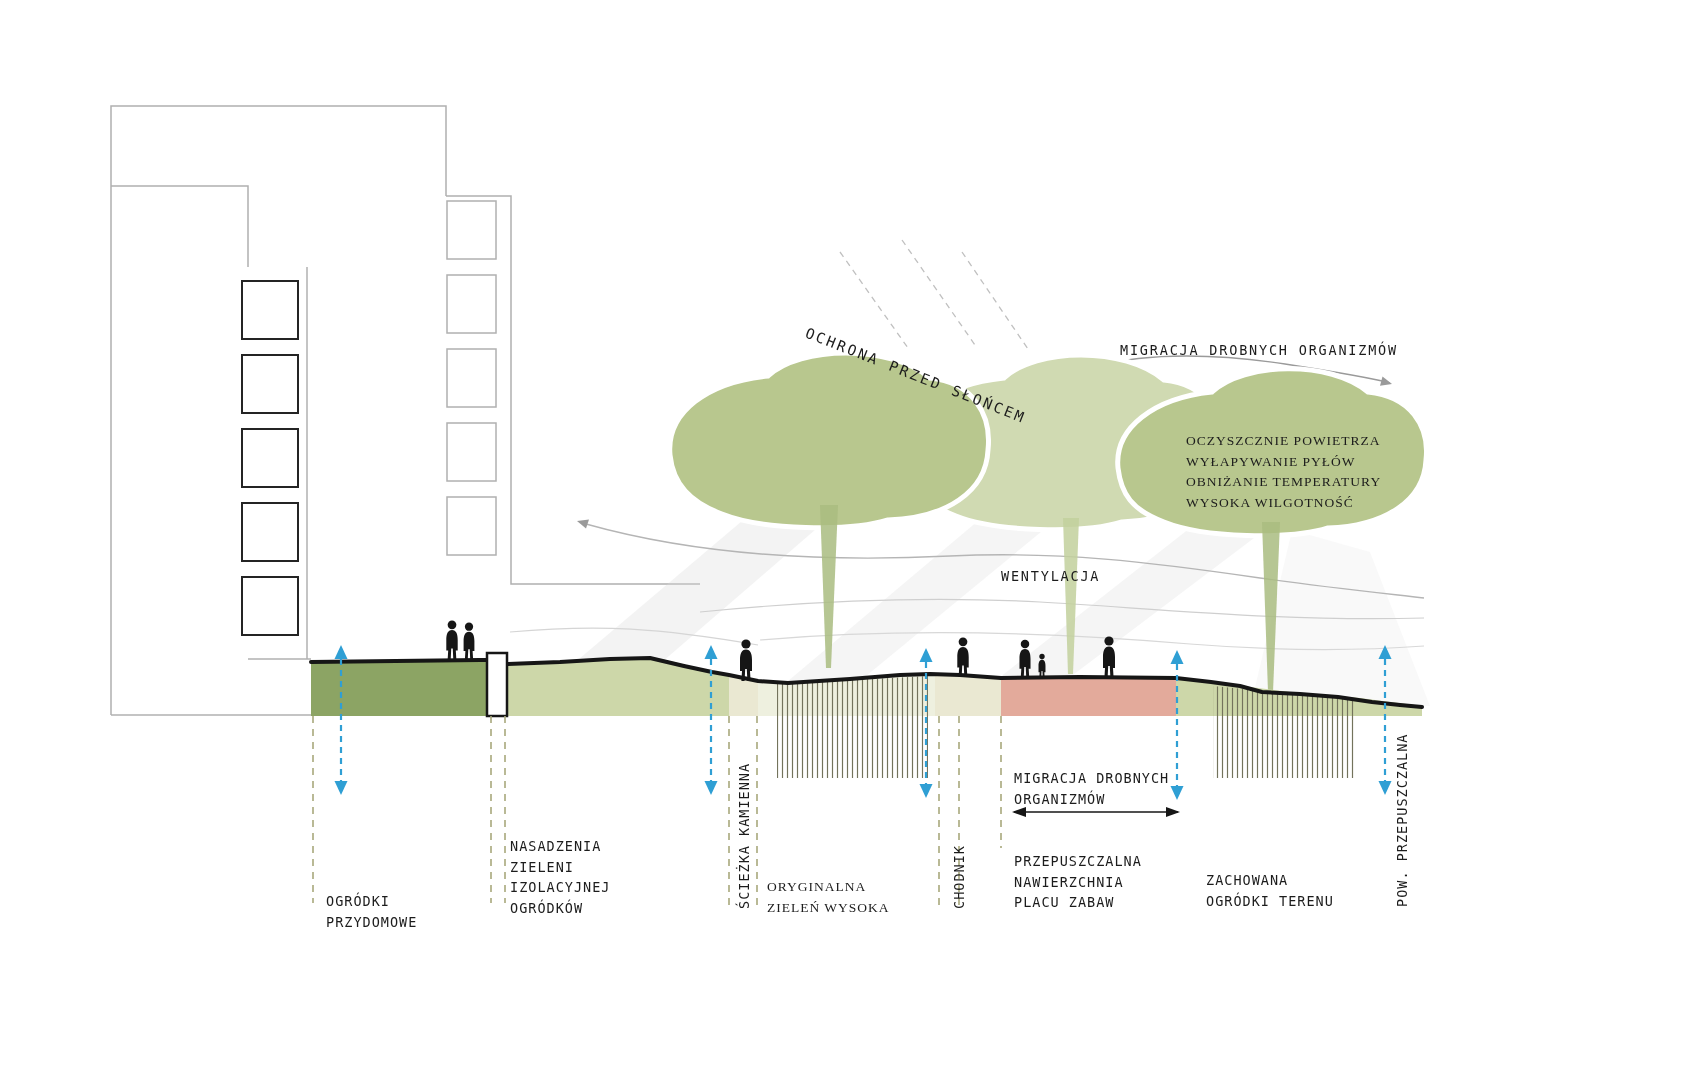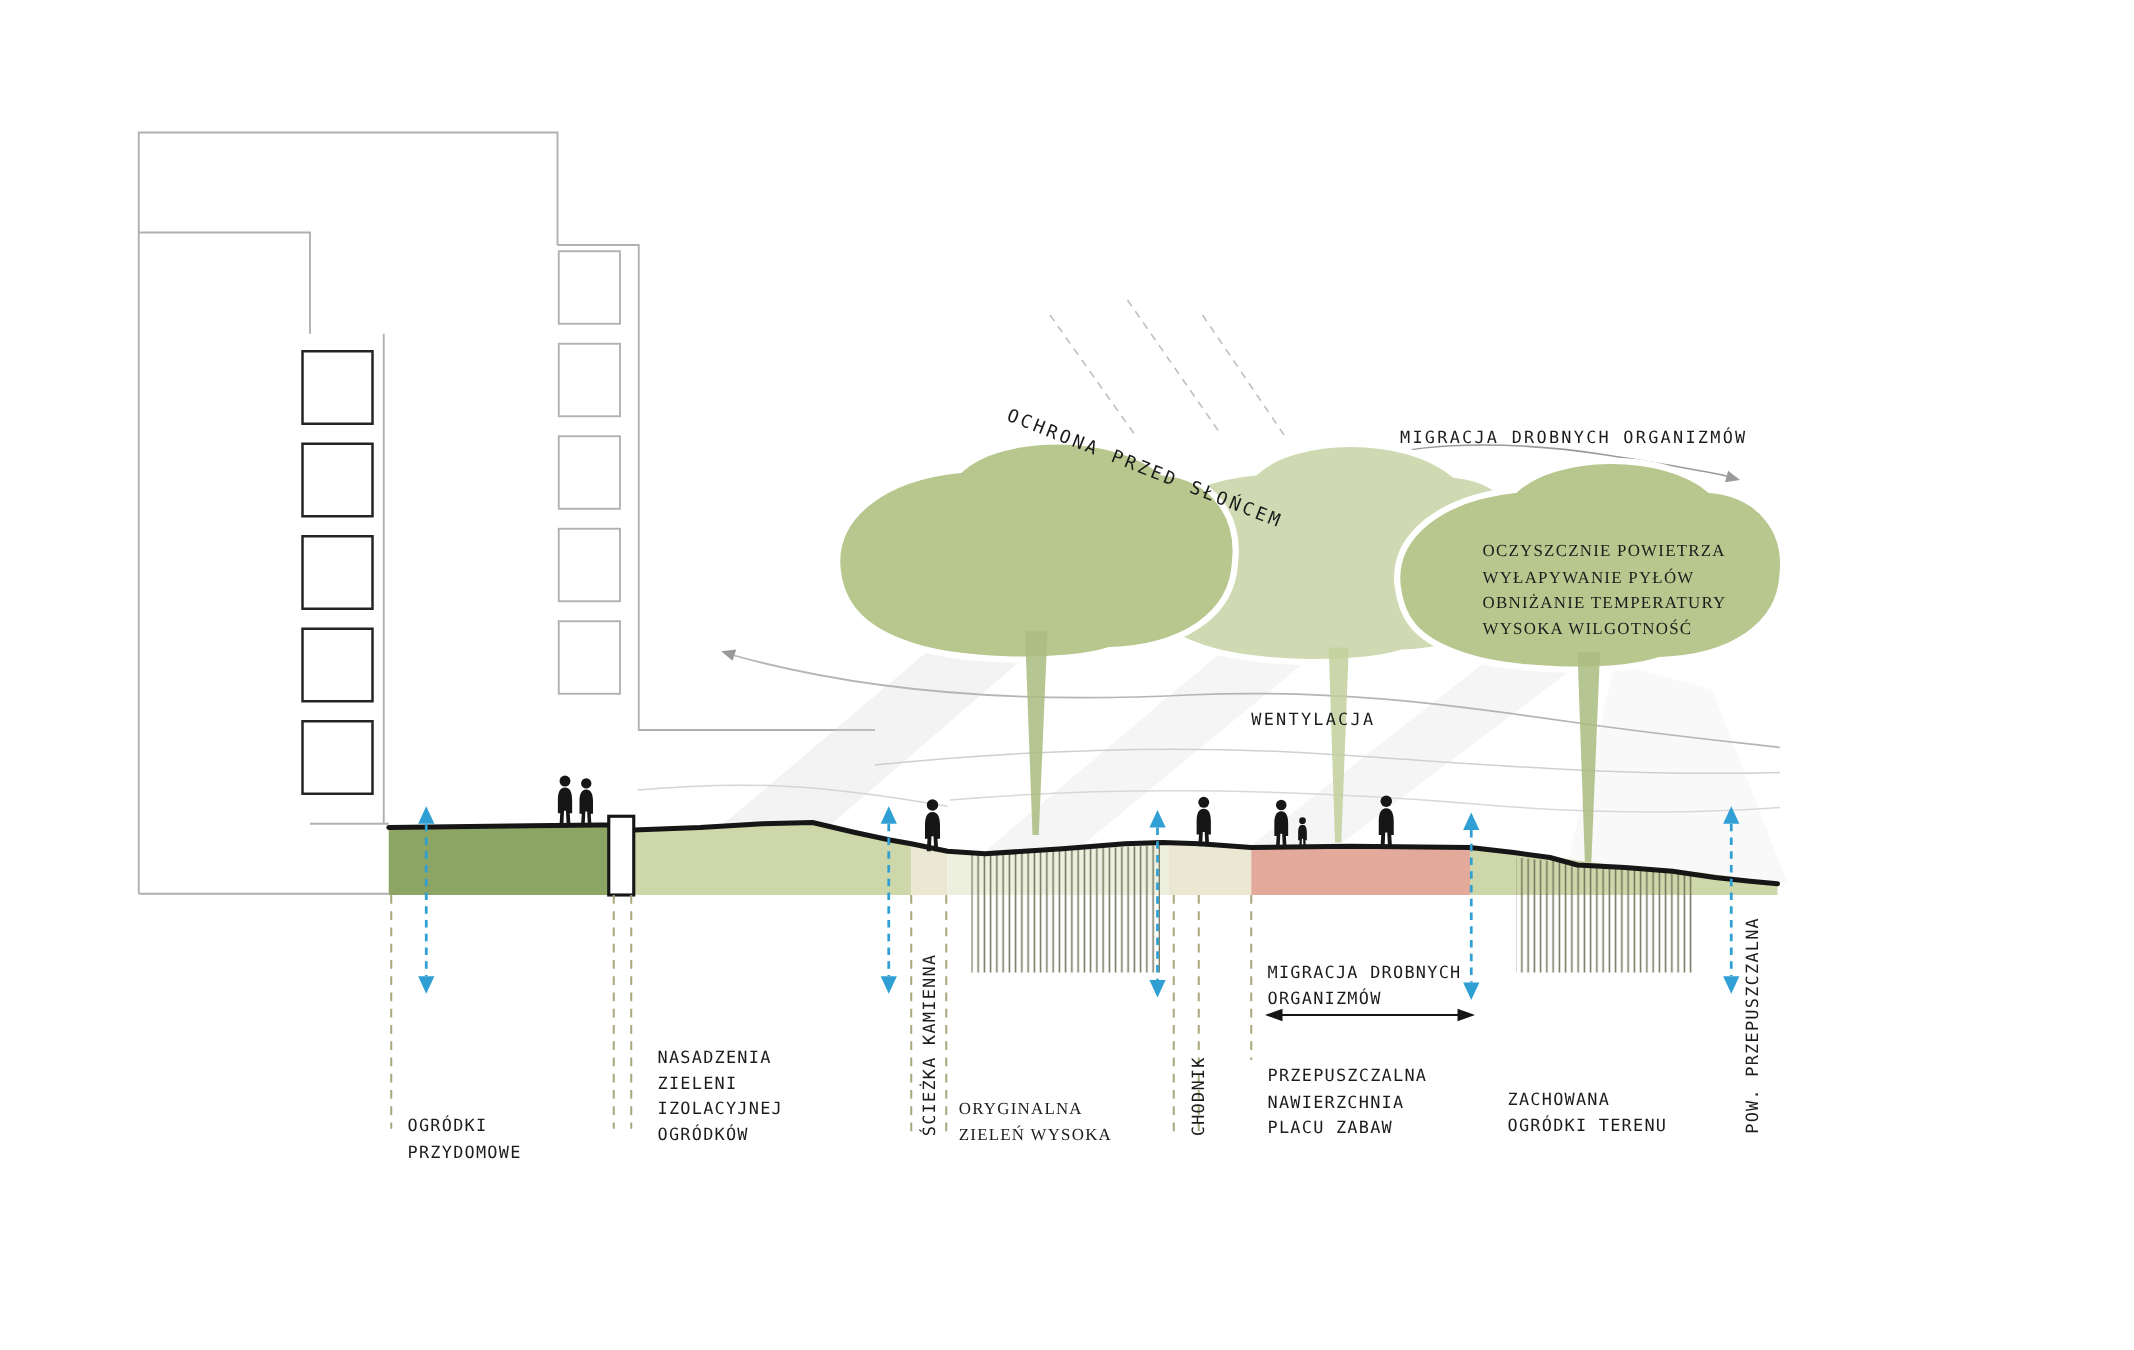--- a/index.html
+++ b/index.html
@@ -149,21 +149,21 @@
 <div class="lbl" style="left:1186px;top:431px;font-family:Liberation Serif, serif;">OCZYSZCZNIE POWIETRZA
 WYŁAPYWANIE PYŁÓW
 OBNIŻANIE TEMPERATURY
 WYSOKA WILGOTNOŚĆ</div>
 <div class="lbl nowrap wide" style="left:1001px;top:566px;">WENTYLACJA</div>
 <div class="lbl" style="left:1014px;top:756px;margin-top:12px;">MIGRACJA DROBNYCH
 ORGANIZMÓW</div>
 
 <div class="lbl" style="left:326px;top:891px;">OGRÓDKI
 PRZYDOMOWE</div>
-<div class="lbl" style="left:526px;top:836px;">NASADZENIA
+<div class="lbl" style="left:510px;top:836px;">NASADZENIA
 ZIELENI
 IZOLACYJNEJ
 OGRÓDKÓW</div>
 <div class="lbl vert" style="left:734px;top:909px;">ŚCIEŻKA KAMIENNA</div>
 <div class="lbl" style="left:767px;top:877px;font-family:Liberation Serif, serif;">ORYGINALNA
 ZIELEŃ WYSOKA</div>
 <div class="lbl vert" style="left:949px;top:909px;">CHODNIK</div>
 <div class="lbl" style="left:1014px;top:851px;">PRZEPUSZCZALNA
 NAWIERZCHNIA
 PLACU ZABAW</div>

